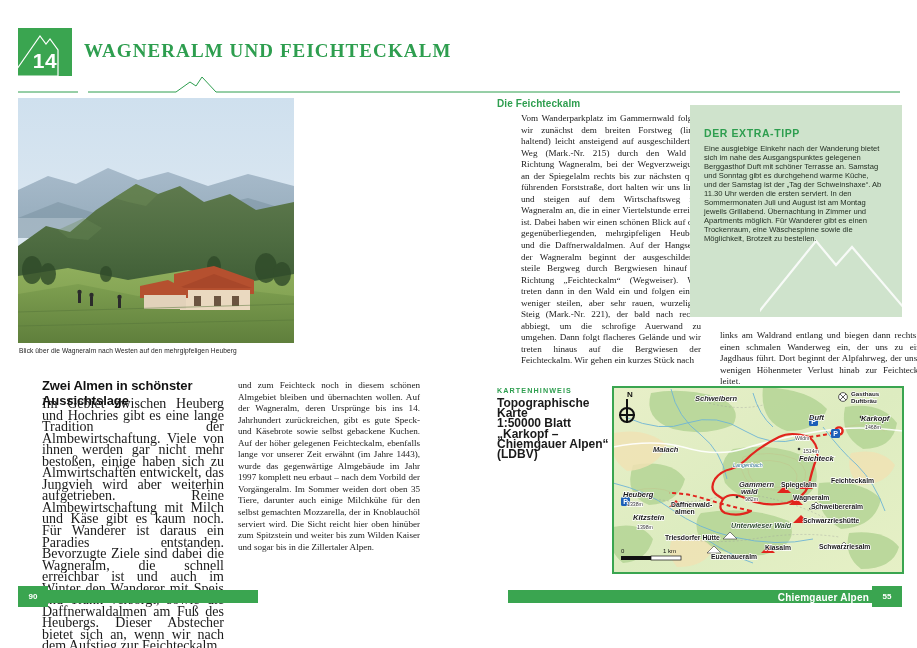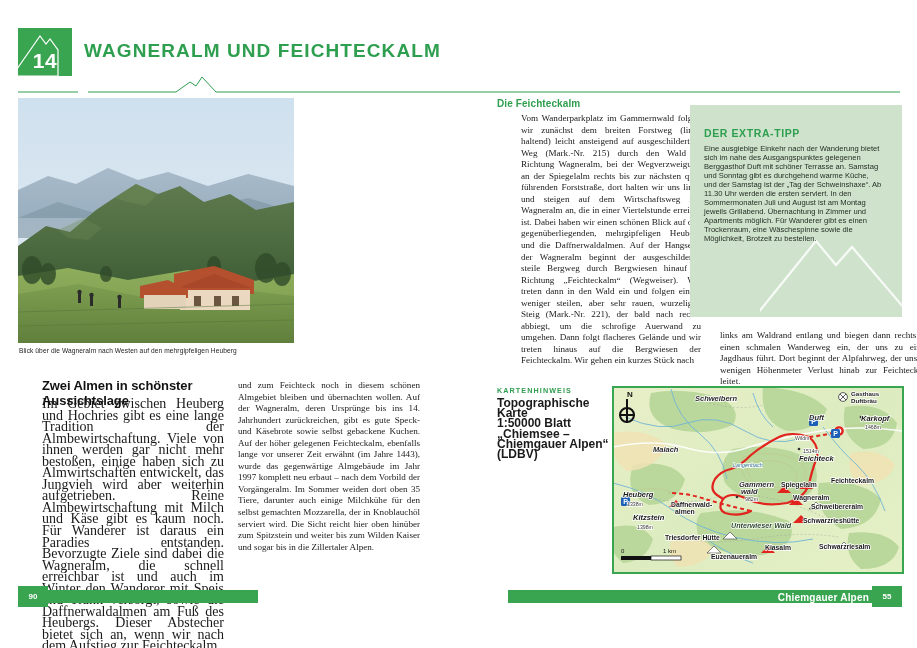--- a/index.html
+++ b/index.html
@@ -17,21 +17,21 @@
     background:#3aa550;
   }
   .hdr-badge-num{
     position:absolute;left:0;right:0;bottom:3px;text-align:center;
     color:#ffffff;font-family:"Liberation Sans",sans-serif;
     font-weight:bold;font-size:21px;letter-spacing:.5px;
   }
   .hdr-badge svg{position:absolute;left:0;top:0;}
   .hdr-title{
     position:absolute;left:84px;top:12px;
-    color:#2e9e4f;font-family:Liberation Sans, sans-serif;
+    color:#2e9e4f;font-family:Liberation Serif, serif;
     font-weight:bold;font-size:19px;letter-spacing:1.1px;
   }
   .hdr-rule{position:absolute;left:18px;top:47px;width:882px;height:22px;}
 
   
   .photo{
     position:absolute;left:18px;top:98px;width:276px;height:245px;
     overflow:hidden;background:#8fb96e;
   }
   .photo svg{display:block;}
@@ -229,21 +229,21 @@
       <path d="M-10 96 L56 14 L76 38 L92 20 L150 88 L150 96 Z" fill="none" stroke="#ffffff" stroke-width="2.2"></path>
     </svg>
     <div class="tip-h">DER EXTRA-TIPP</div>
     <div class="tip-b">Eine ausgiebige Einkehr nach der Wanderung bietet sich im nahe des Ausgangspunktes gelegenen Berggasthof Duft mit schöner Terrasse an. Samstag und Sonntag gibt es durchgehend warme Küche, und der Samstag ist der „Tag der Schweinshaxe“. Ab 11.30 Uhr werden die ersten serviert. In den Sommermonaten Juli und August ist am Montag jeweils Grillabend. Übernachtung in Zimmer und Apartments möglich. Für Wanderer gibt es einen Trockenraum, eine Wäschespinne sowie die Möglichkeit, Brotzeit zu bestellen.</div>
   </div>
 
   <div class="kh">
     <div class="kh-h">KARTENHINWEIS</div>
     <div class="kh-b">
       <div>Topographische Karte</div>
-      <div>1:50000 Blatt „Chiemsee –</div>
+      <div>1:50000 Blatt „Karkopf –</div>
       <div>Chiemgauer Alpen“ (LDBV)</div>
     </div>
   </div>
 
   <div class="map">
     <svg width="290" height="186" viewBox="0 0 290 186" id="mapsvg">
       <defs>
         <linearGradient id="terr" x1="0" y1="0" x2="1" y2="1">
           <stop offset="0" stop-color="#e8efc8"></stop>
             <stop offset=".5" stop-color="#ddecc0"></stop>

